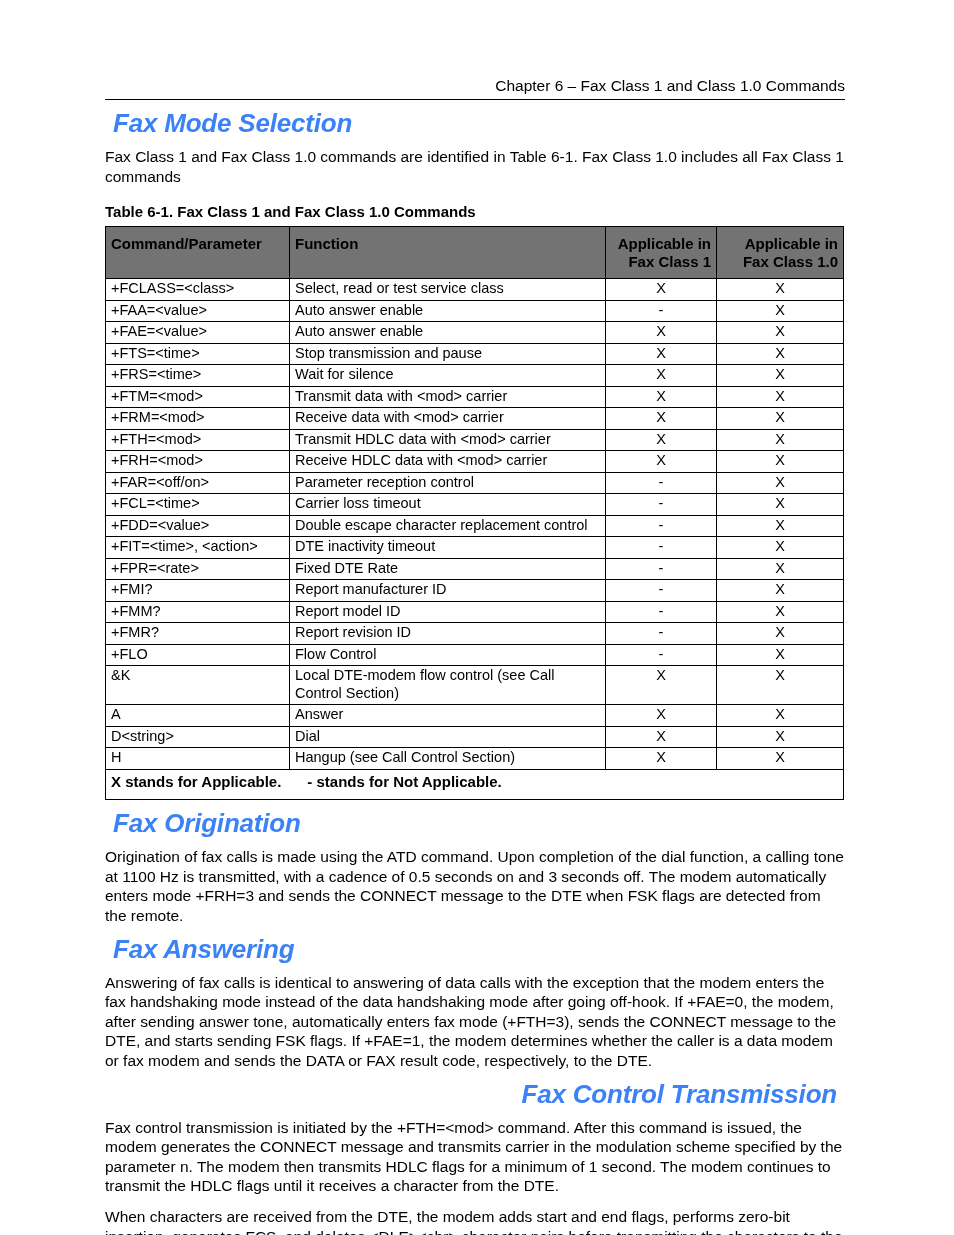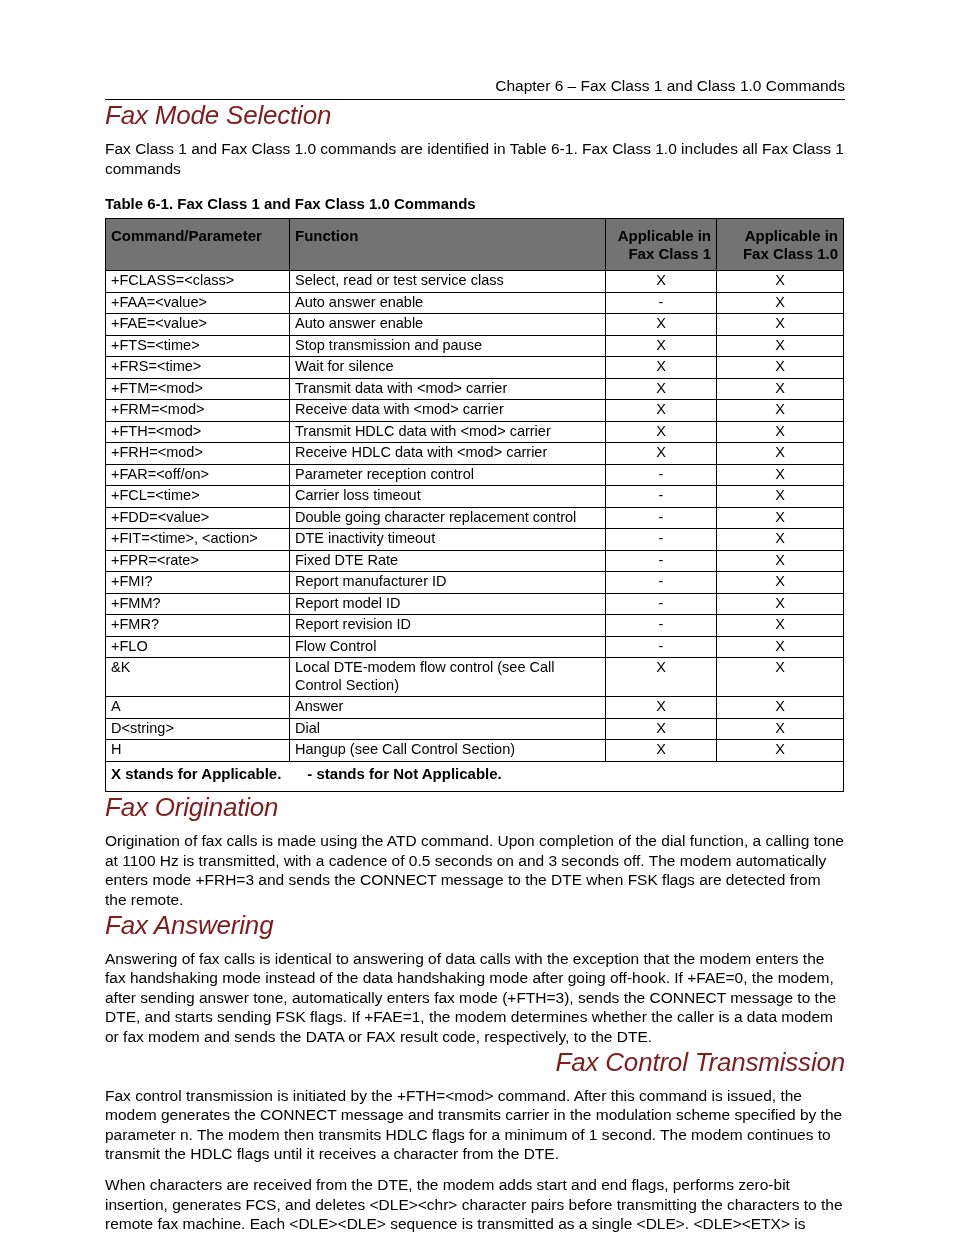--- a/index.html
+++ b/index.html
@@ -36,23 +36,23 @@
   }
   .header-rule {
     margin-top: 4px;
     border-bottom: 1.6px solid #000;
   }
 
   
   h1.sec {
     font-size: 26px;
     font-style: italic;
-    font-weight: normal;
-    color: #7f1d1d;
-    margin: 0;
+    font-weight: bold;
+    color: #3b82f6;
+    margin: 8px;
     padding: 0;
     letter-spacing: -0.2px;
   }
   .h-fax-mode { margin-top: 28px; }
   .h-fax-orig { margin-top: 22px; }
   .h-fax-ans  { margin-top: 20px; }
   .h-fax-ctl  { margin-top: 20px; text-align: right; }
 
   p.body {
     font-size: 15.5px;
@@ -225,21 +225,21 @@
             <td class="mark">X</td>
           </tr>
           <tr>
             <td>+FCL=&lt;time&gt;</td>
             <td>Carrier loss timeout</td>
             <td class="mark">-</td>
             <td class="mark">X</td>
           </tr>
           <tr>
             <td>+FDD=&lt;value&gt;</td>
-            <td>Double going character replacement control</td>
+            <td>Double escape character replacement control</td>
             <td class="mark">-</td>
             <td class="mark">X</td>
           </tr>
           <tr>
             <td>+FIT=&lt;time&gt;, &lt;action&gt;</td>
             <td>DTE inactivity timeout</td>
             <td class="mark">-</td>
             <td class="mark">X</td>
           </tr>
           <tr>

